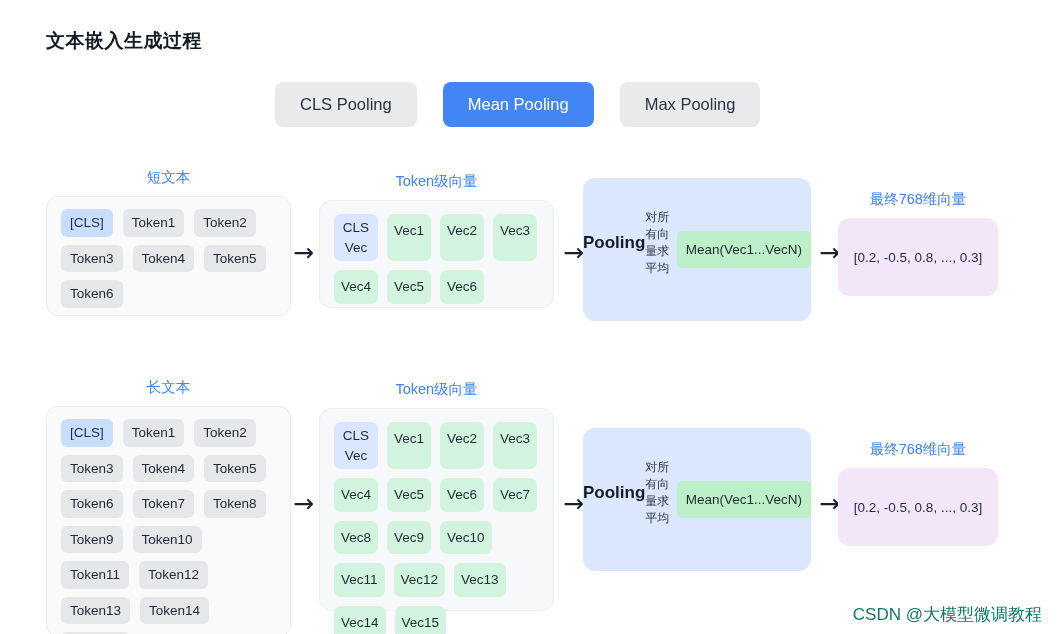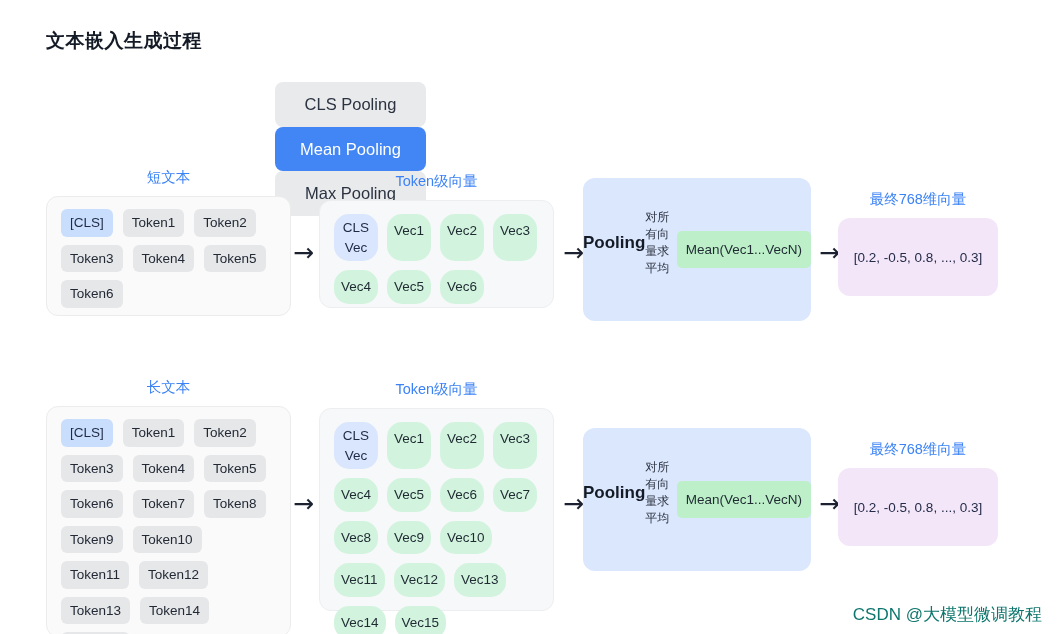--- a/index.html
+++ b/index.html
@@ -26,21 +26,21 @@
     letter-spacing: 0.5px;
     color: #141b26;
   }
 
   
   .tabs {
     position: absolute;
     left: 275px;
     top: 82px;
     display: flex;
-    flex-direction: column;
+    gap: 26px;
   }
   .tab {
     border: none;
     border-radius: 8px;
     background: #e9eaec;
     color: #2b3240;
     font-family: inherit;
     font-size: 16.5px;
     padding: 14px 25px;
     cursor: pointer;
@@ -106,21 +106,21 @@
     border-radius: 12px;
     padding: 13px 13px 13px 14px;
     display: flex;
     flex-wrap: wrap;
     align-content: flex-start;
     gap: 9px 9px;
     box-sizing: border-box;
   }
   .vchip {
     background: #d2f4de;
-    border-radius: 15px;
+    border-radius: 7px;
     font-size: 13.5px;
     color: #1f2a33;
     padding: 9px 7px;
     line-height: 1.15;
     text-align: center;
     white-space: nowrap;
     min-width: 30px;
   }
   .vchip.cls {
     background: #d9e6fd;

